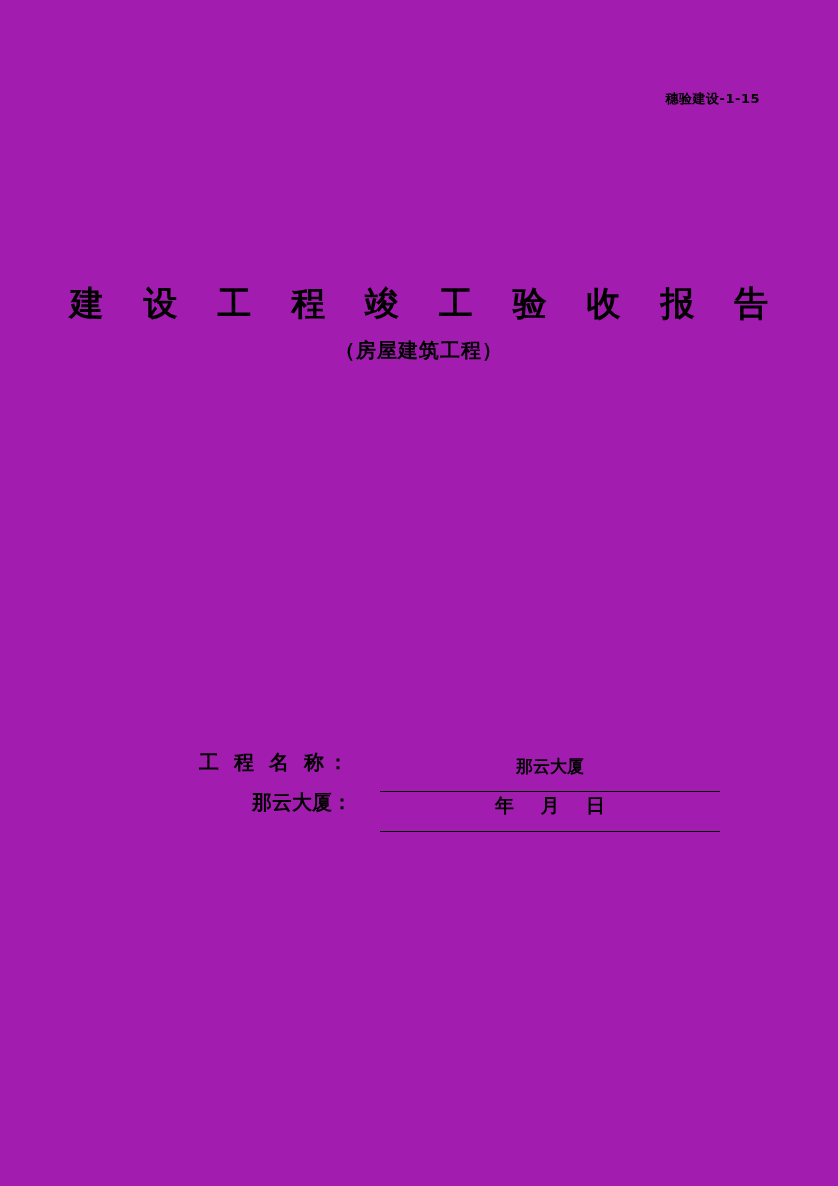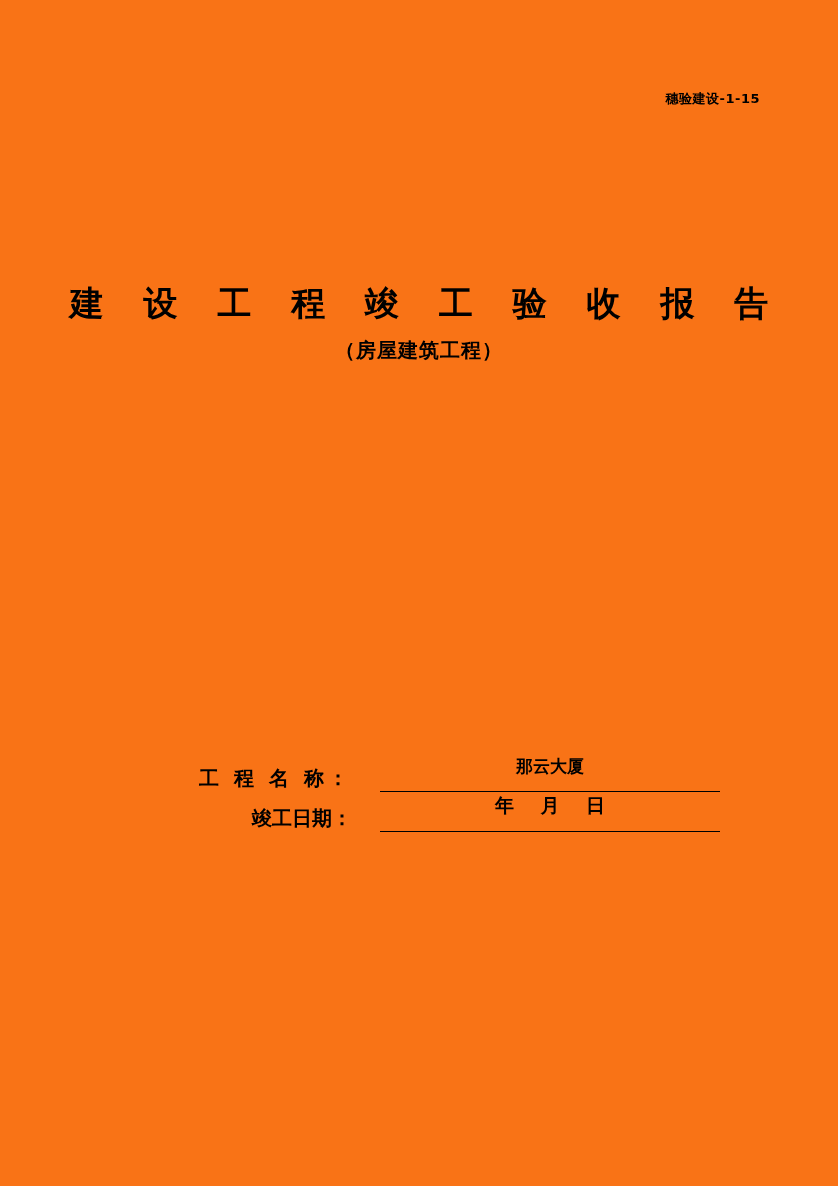--- a/index.html
+++ b/index.html
@@ -9,21 +9,21 @@
   }
   body {
     font-family: "DejaVu Sans", "Liberation Sans", sans-serif;
     color: #000000;
   }
   .page {
     position: relative;
     width: 838px;
     height: 1186px;
     margin: 0 auto;
-    background: #f97316;
+    background: #a21caf;
     overflow: hidden;
   }
   .form-code {
     position: absolute;
     top: 90px;
     right: 78px;
     font-family: "DejaVu Sans", "Liberation Sans", sans-serif;
     font-size: 13px;
     font-weight: bold;
     letter-spacing: 0.5px;
@@ -55,21 +55,21 @@
     letter-spacing: 1px;
   }
   .fields {
     position: absolute;
     top: 752px;
     left: 168px;
     width: 552px;
   }
   .field-row {
     display: flex;
-    align-items: flex-end;
+    align-items: flex-start;
     height: 40px;
     gap: 28px;
   }
   .field-label {
     width: 184px;
     flex: 0 0 184px;
     font-family: "DejaVu Serif", "Liberation Serif", serif;
     font-size: 20px;
     font-weight: bold;
     text-align: right;
@@ -117,19 +117,19 @@
 
   <div class="fields">
 
     <div class="field-row">
       <div class="field-label spaced">工 程 名 称：</div>
       <div class="field-value">那云大厦</div>
     </div>
 
 
     <div class="field-row">
-      <div class="field-label">竣工日期：</div>
+      <div class="field-label">那云大厦：</div>
       <div class="field-value date">年  月  日</div>
     </div>
 
   </div>
 
 </div>
 
 </body></html>

